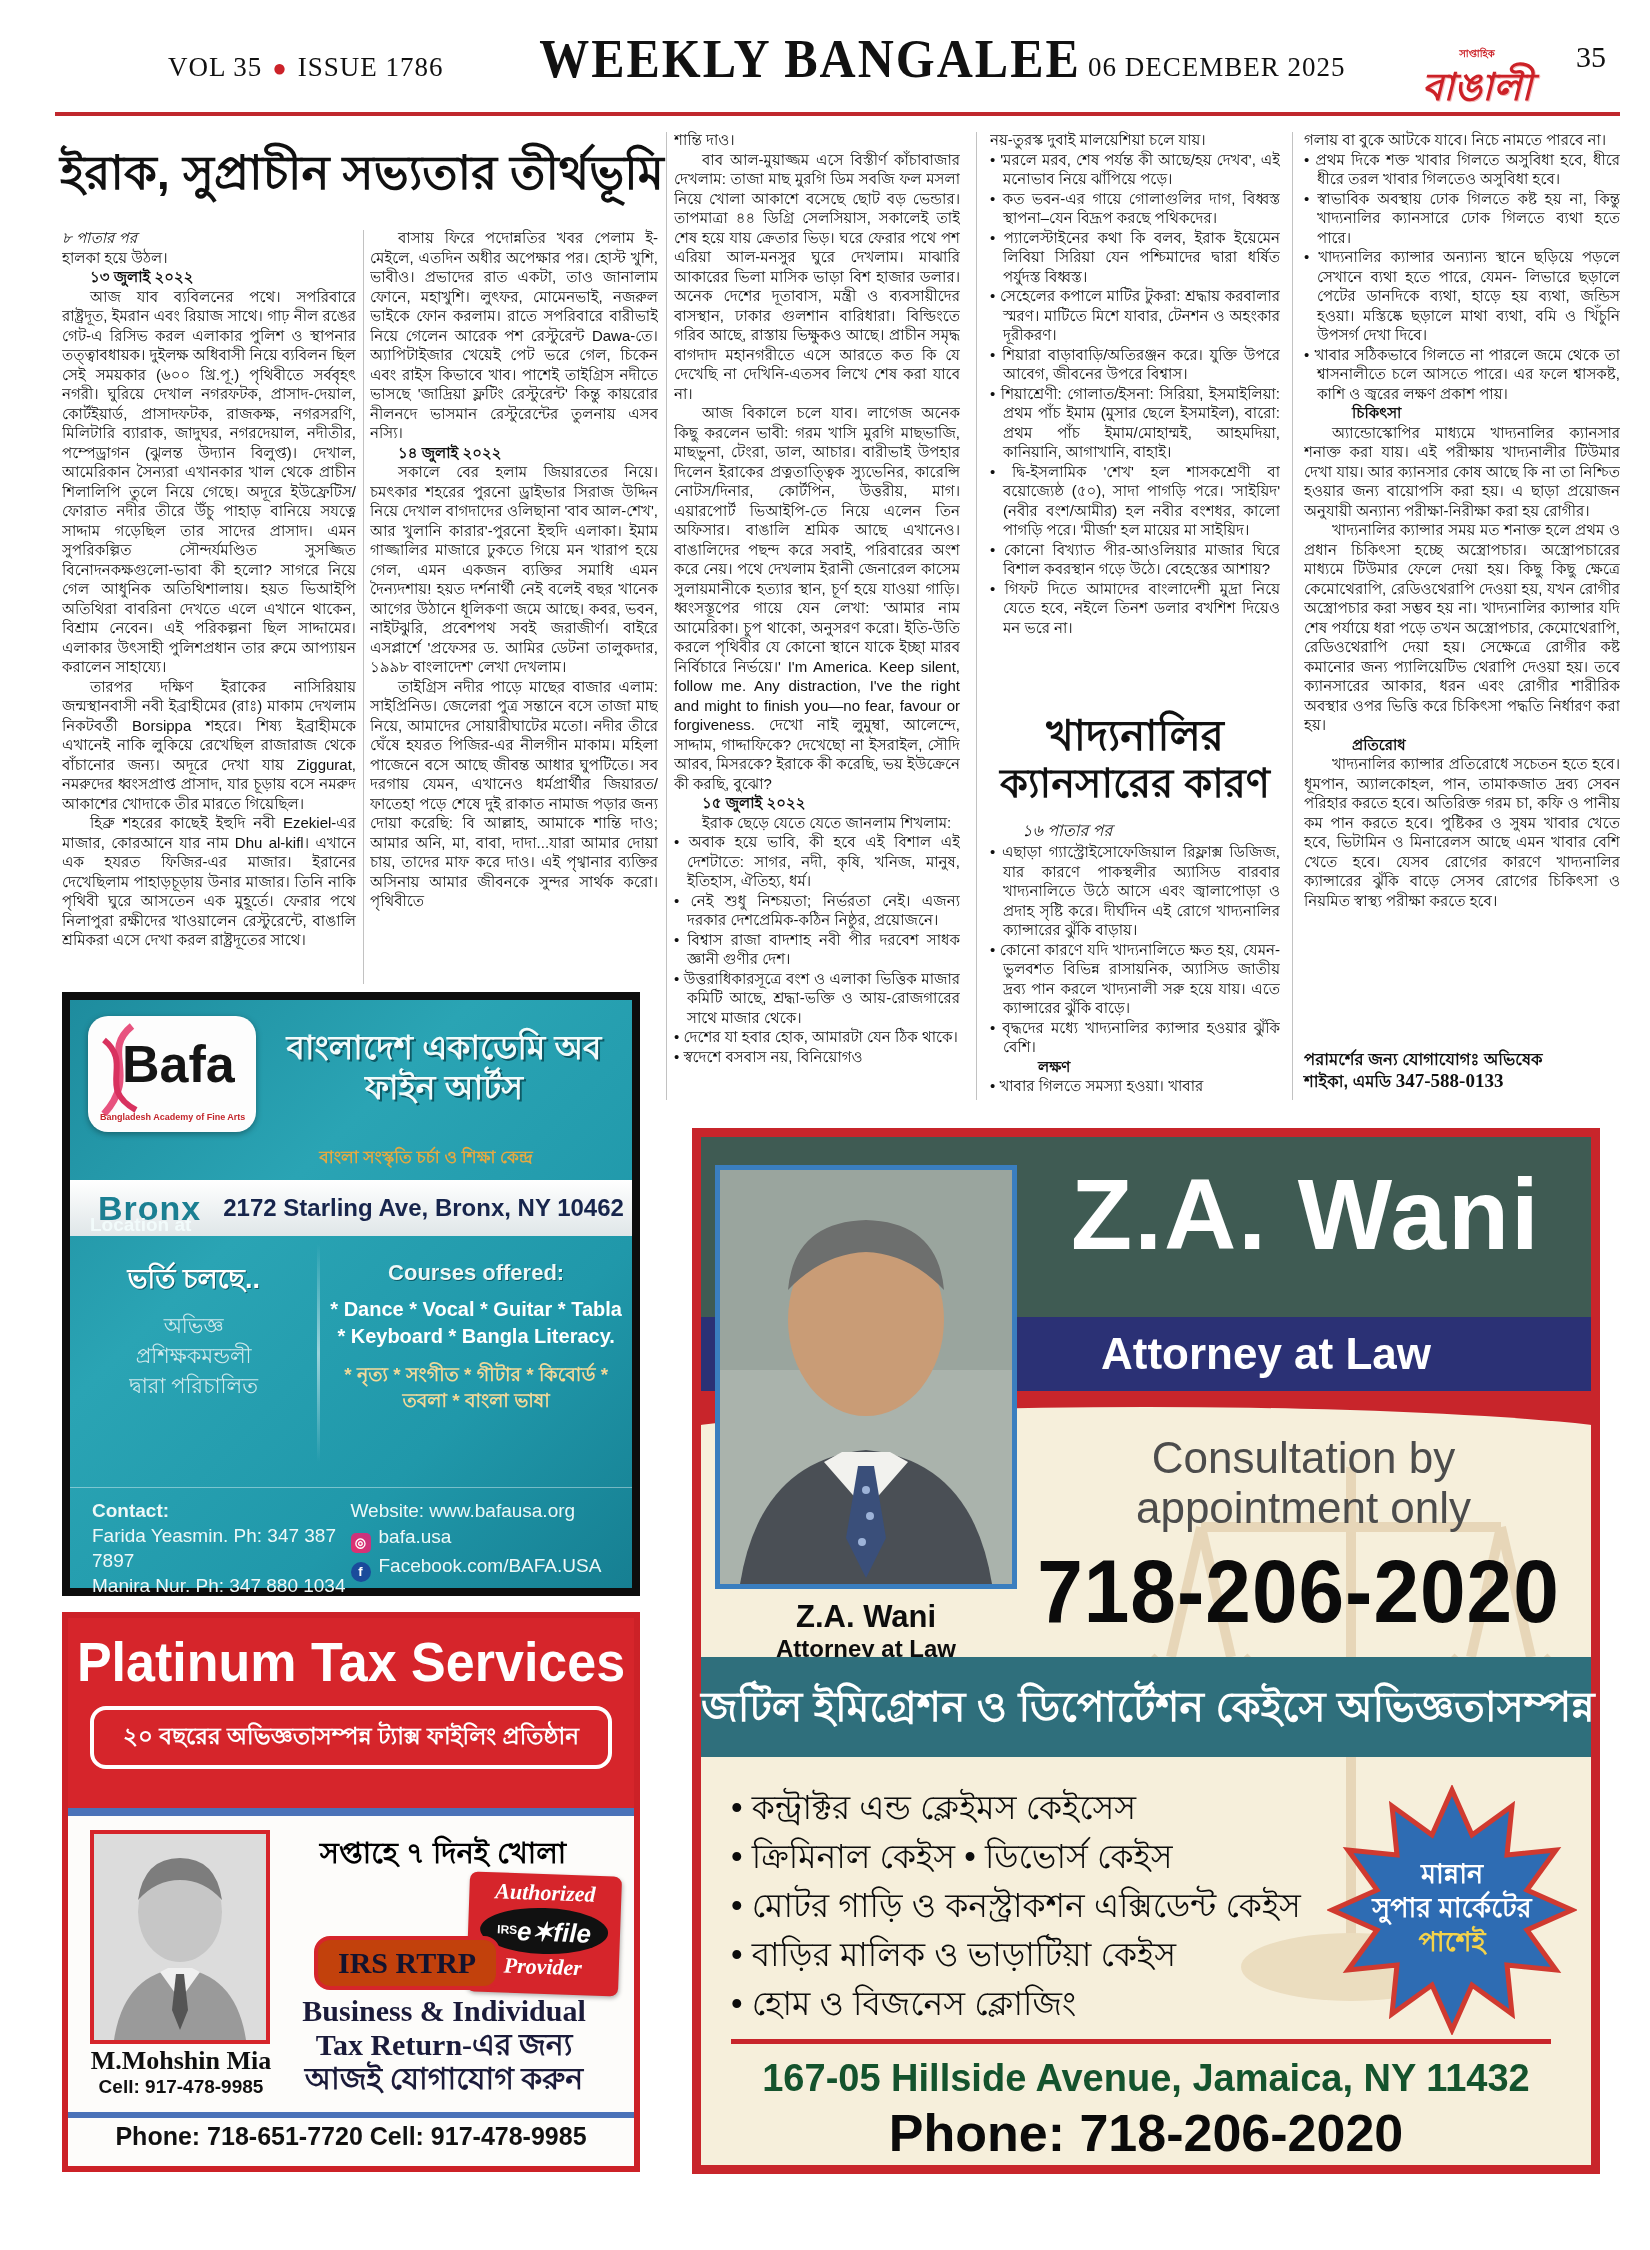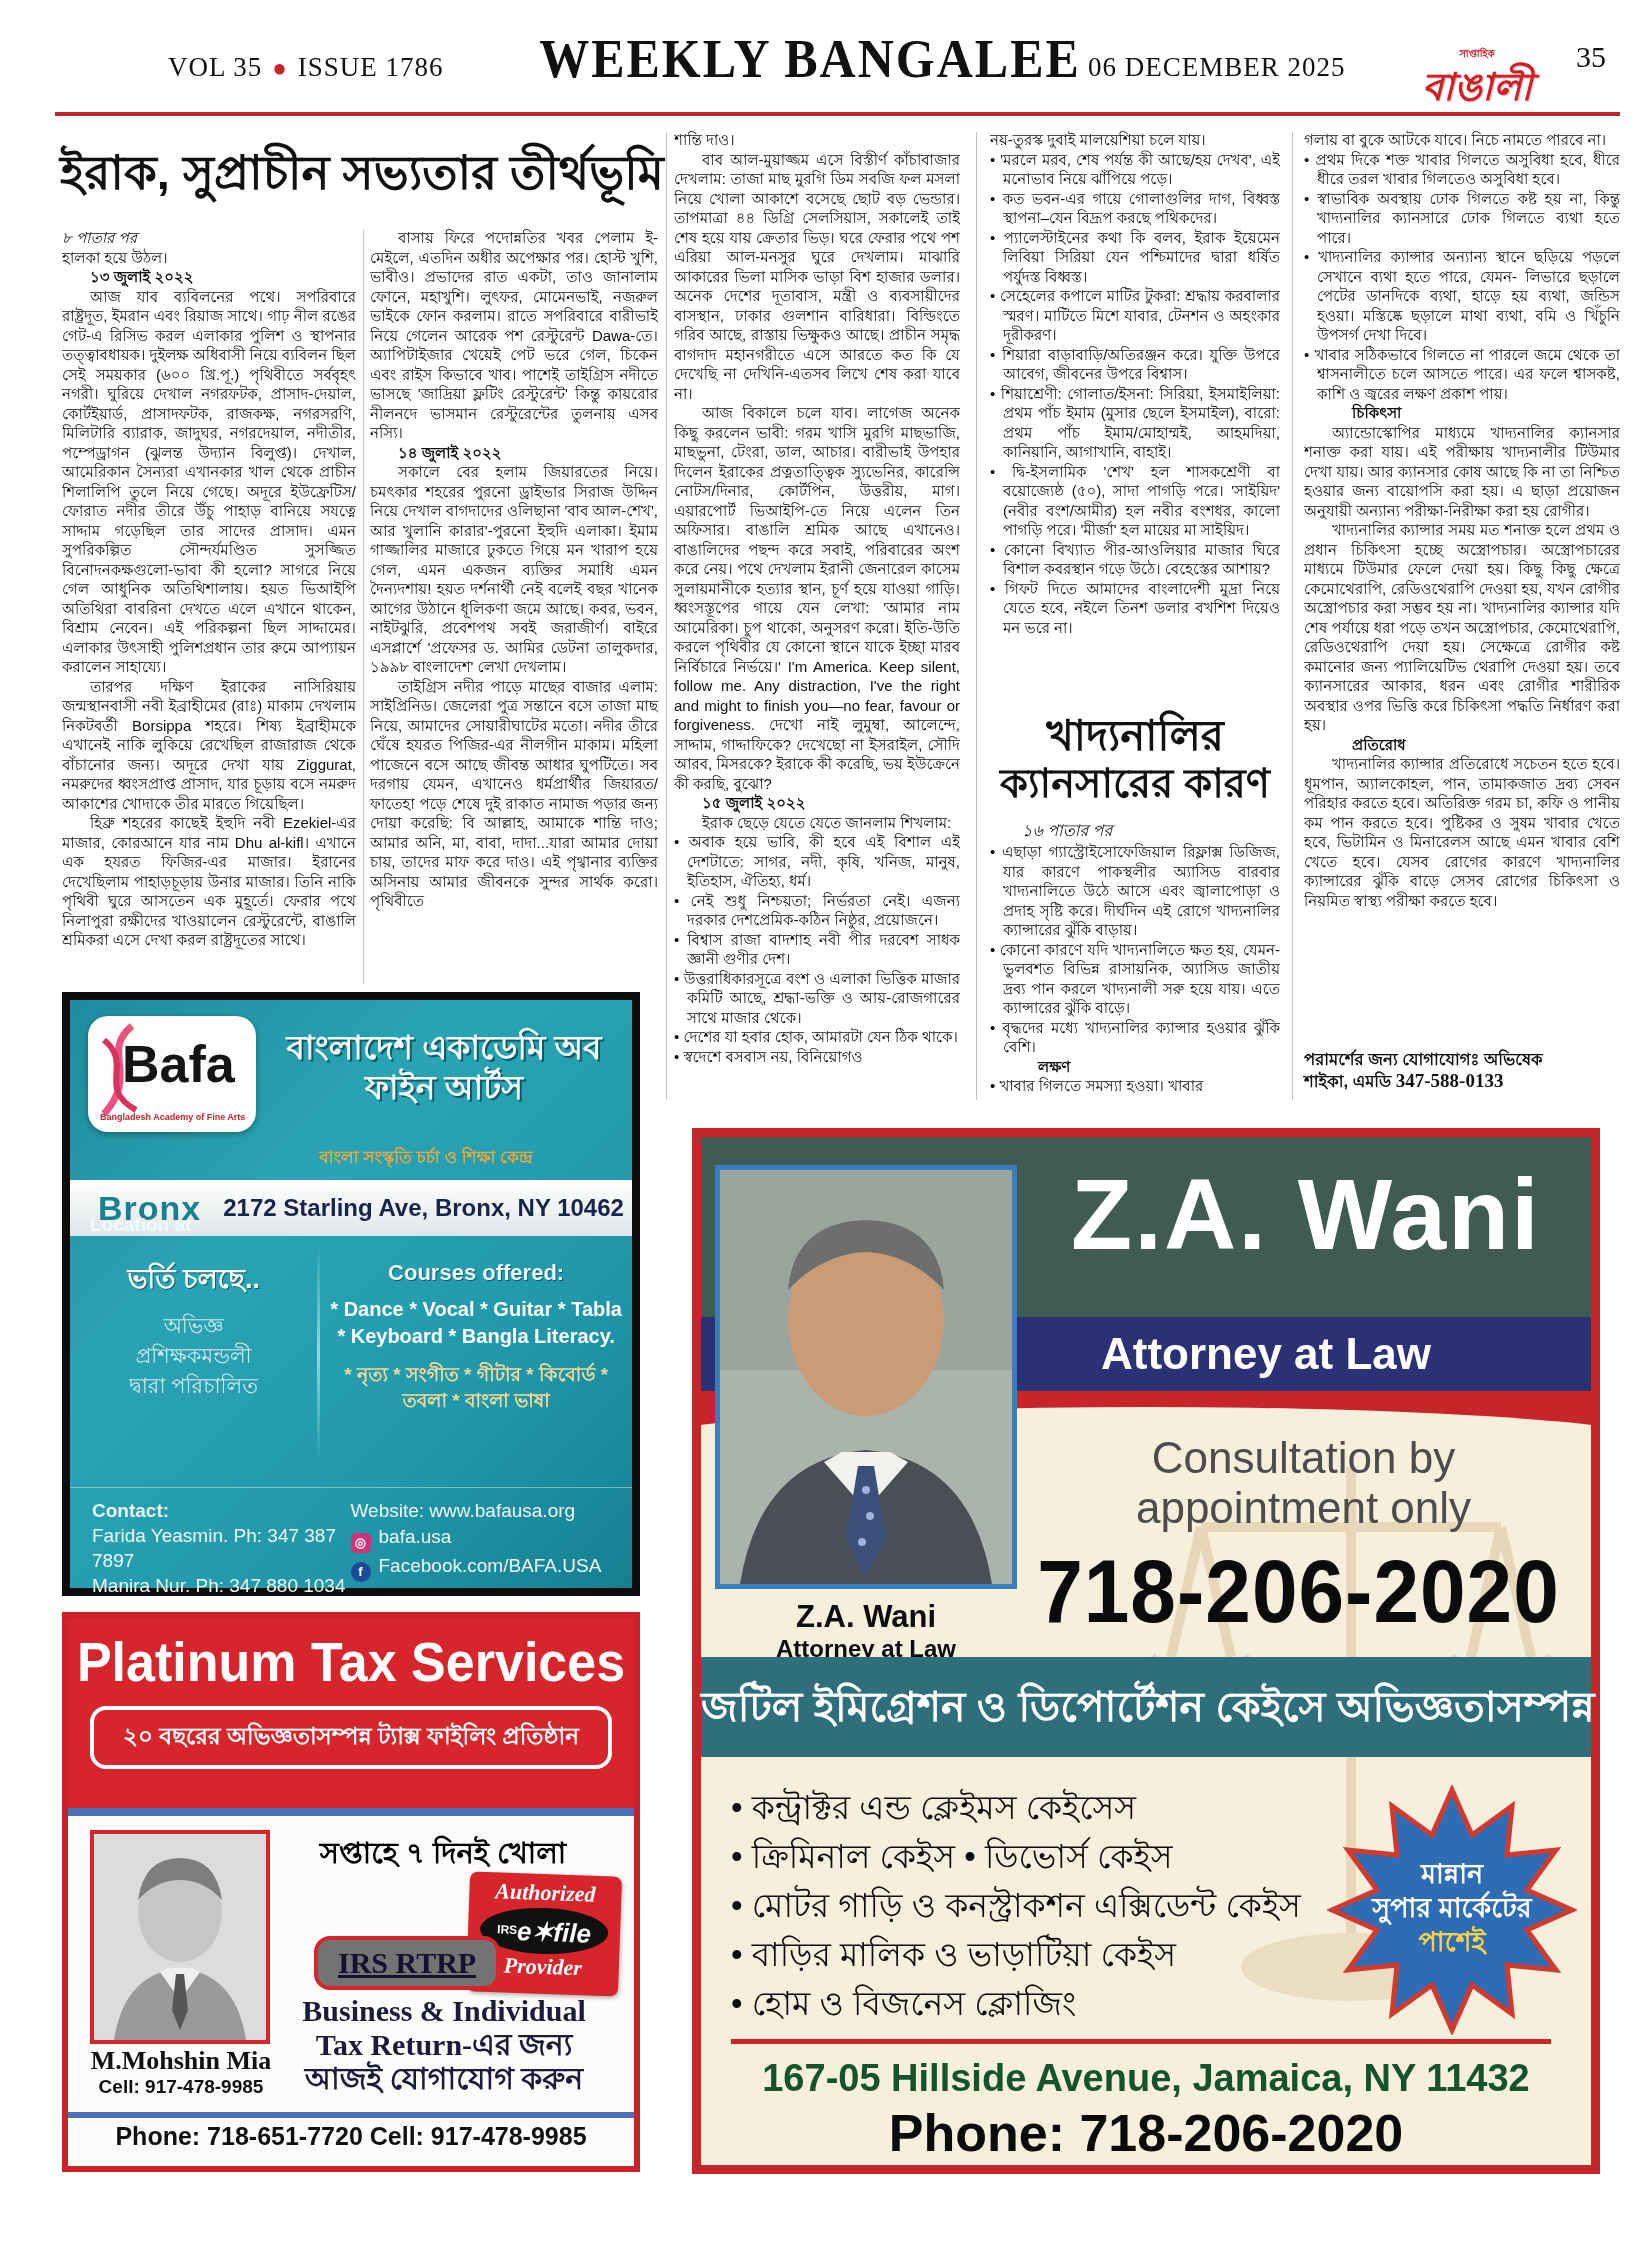--- a/index.html
+++ b/index.html
@@ -95,21 +95,21 @@
   #plat-open{position:absolute;left:210px;top:14px;width:330px;text-align:center;
              font-size:29px;font-weight:bold;color:#000;}
   #plat-badge{position:absolute;right:14px;top:58px;width:152px;height:120px;background:#d6252b;
               border-radius:8px;transform:rotate(2deg);text-align:center;color:#fff;box-shadow:1px 2px 4px rgba(0,0,0,.3);}
   #plat-badge .auth{font-family:"Liberation Serif",serif;font-style:italic;font-weight:bold;font-size:22px;margin-top:6px;}
   #plat-badge .oval{margin:2px auto 0 auto;width:128px;height:46px;background:#111;border-radius:50%;
                     color:#fff;font-size:26px;font-weight:bold;font-style:italic;line-height:46px;}
   #plat-badge .oval .irs{font-size:12px;vertical-align:6px;font-style:normal;}
   #plat-badge .prov{font-family:"Liberation Serif",serif;font-style:italic;font-weight:bold;font-size:22px;}
   #plat-rtrp{position:absolute;left:246px;top:120px;border:4px solid #d6252b;border-radius:16px;
-             padding:6px 20px;font-family:"Liberation Serif",serif;font-weight:bold;font-size:30px;color:#13132e;background:#737373;text-decoration:underline;}
+             padding:6px 20px;font-family:"Liberation Serif",serif;font-weight:bold;font-size:30px;color:#13132e;background:#c2410c;}
   #plat-biz{position:absolute;left:200px;top:178px;width:352px;text-align:center;color:#1b1b3a;
             font-family:"Liberation Serif",serif;font-weight:bold;font-size:30px;line-height:34px;}
   #plat-blue2{height:6px;background:#4a72b8;}
   #plat-addr{text-align:center;font-weight:bold;color:#3a3a3a;font-size:19px;line-height:22px;margin-top:6px;}
   #plat-phones{text-align:center;font-weight:bold;color:#111;font-size:25px;margin-top:4px;}
   
   #wani{position:absolute;left:692px;top:1128px;width:908px;height:1046px;box-sizing:border-box;
         border:9px solid #c8252b;background:#f6efdb;}
   #wani-head{height:180px;background:#3f5b53;}
   #wani-name{position:absolute;left:320px;top:20px;width:570px;text-align:center;color:#fff;

